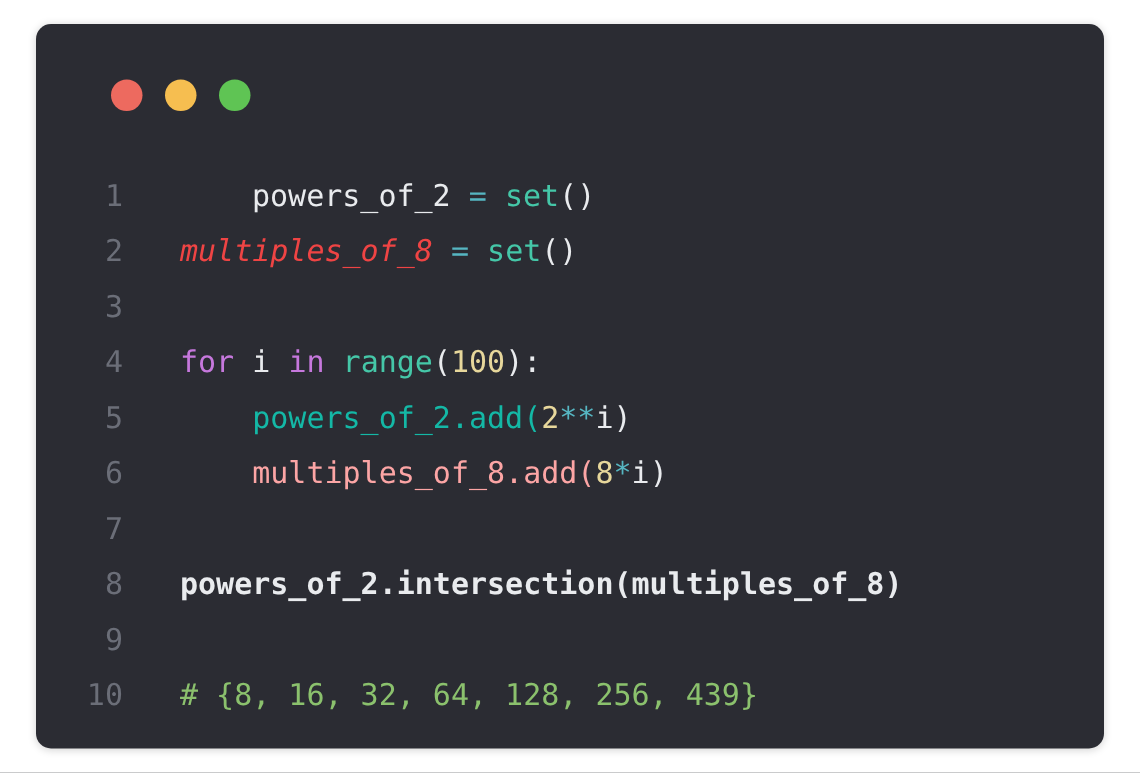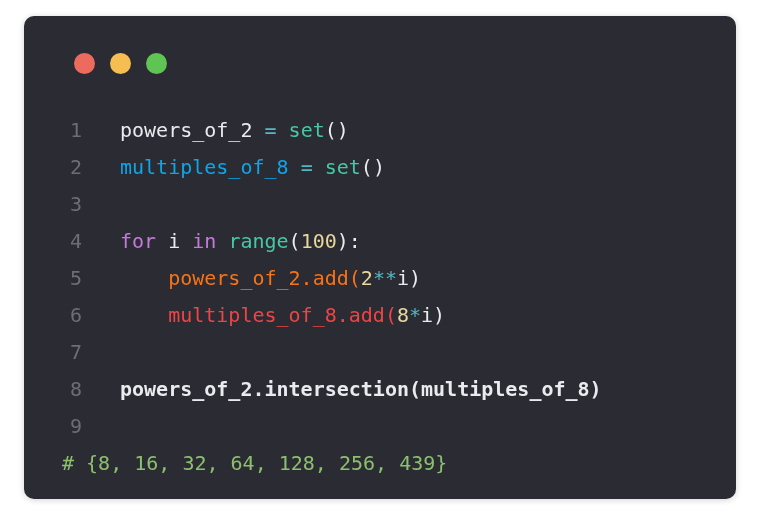--- a/index.html
+++ b/index.html
@@ -61,51 +61,52 @@
 
 <div class="code-window" style="background: rgb(43, 44, 51);">
   <div class="traffic-lights">
       <div class="traffic-dot" style="background: rgb(237, 106, 95);"></div>
       <div class="traffic-dot" style="background: rgb(246, 190, 80);"></div>
       <div class="traffic-dot" style="background: rgb(95, 196, 84);"></div>
     </div>
   <div class="code-area">
       <div class="code-line">
         <span class="gutter" style="color: rgb(107, 110, 120);">1</span>
-        <span class="code-text"><span style="color: rgb(233, 235, 238);">powers_of_2 </span><span style="color: rgb(86, 182, 194);">=</span><span style="color: rgb(233, 235, 238);"> </span><span style="color: rgb(69, 199, 168);">set</span><span style="color: rgb(233, 235, 238);">()</span></span>
+        <span class="code-text"><span style="color: rgb(233, 235, 238); margin-left: 48px;">powers_of_2 </span><span style="color: rgb(86, 182, 194);">=</span><span style="color: rgb(233, 235, 238);"> </span><span style="color: rgb(69, 199, 168);">set</span><span style="color: rgb(233, 235, 238);">()</span></span>
       </div>
       <div class="code-line">
         <span class="gutter" style="color: rgb(107, 110, 120);">2</span>
-        <span class="code-text"><span style="color: #0ea5e9;">multiples_of_8 </span><span style="color: rgb(86, 182, 194);">=</span><span style="color: rgb(233, 235, 238);"> </span><span style="color: rgb(69, 199, 168);">set</span><span style="color: rgb(233, 235, 238);">()</span></span>
+        <span class="code-text"><span style="color: #ef4444; font-style: italic;">multiples_of_8 </span><span style="color: rgb(86, 182, 194);">=</span><span style="color: rgb(233, 235, 238);"> </span><span style="color: rgb(69, 199, 168);">set</span><span style="color: rgb(233, 235, 238);">()</span></span>
       </div>
       <div class="code-line">
         <span class="gutter" style="color: rgb(107, 110, 120);">3</span>
         <span class="code-text"></span>
       </div>
       <div class="code-line">
         <span class="gutter" style="color: rgb(107, 110, 120);">4</span>
         <span class="code-text"><span style="color: rgb(198, 120, 221);">for</span><span style="color: rgb(233, 235, 238);"> i </span><span style="color: rgb(198, 120, 221);">in</span><span style="color: rgb(233, 235, 238);"> </span><span style="color: rgb(69, 199, 168);">range</span><span style="color: rgb(233, 235, 238);">(</span><span style="color: rgb(231, 215, 155);">100</span><span style="color: rgb(233, 235, 238);">):</span></span>
       </div>
       <div class="code-line">
         <span class="gutter" style="color: rgb(107, 110, 120);">5</span>
-        <span class="code-text"><span style="color: #f97316;">    powers_of_2.add(</span><span style="color: rgb(231, 215, 155);">2</span><span style="color: rgb(86, 182, 194);">**</span><span style="color: rgb(233, 235, 238);">i)</span></span>
+        <span class="code-text"><span style="color: #14b8a6;">    powers_of_2.add(</span><span style="color: rgb(231, 215, 155);">2</span><span style="color: rgb(86, 182, 194);">**</span><span style="color: rgb(233, 235, 238);">i)</span></span>
       </div>
       <div class="code-line">
         <span class="gutter" style="color: rgb(107, 110, 120);">6</span>
-        <span class="code-text"><span style="color: #ef4444;">    multiples_of_8.add(</span><span style="color: rgb(231, 215, 155);">8</span><span style="color: rgb(86, 182, 194);">*</span><span style="color: rgb(233, 235, 238);">i)</span></span>
+        <span class="code-text"><span style="color: #fca5a5;">    multiples_of_8.add(</span><span style="color: rgb(231, 215, 155);">8</span><span style="color: rgb(86, 182, 194);">*</span><span style="color: rgb(233, 235, 238);">i)</span></span>
       </div>
       <div class="code-line">
         <span class="gutter" style="color: rgb(107, 110, 120);">7</span>
         <span class="code-text"></span>
       </div>
       <div class="code-line">
         <span class="gutter" style="color: rgb(107, 110, 120);">8</span>
         <span class="code-text"><span style="color: rgb(233, 235, 238); font-weight: bold;">powers_of_2.intersection(multiples_of_8)</span></span>
       </div>
       <div class="code-line">
         <span class="gutter" style="color: rgb(107, 110, 120);">9</span>
         <span class="code-text"></span>
       </div>
       <div class="code-line">
+        <span class="gutter" style="color: rgb(107, 110, 120);">10</span>
         <span class="code-text"><span style="color: rgb(139, 193, 109);"># {8, 16, 32, 64, 128, 256, 439}</span></span>
       </div>
     </div>
 </div>
 
 </body></html>

